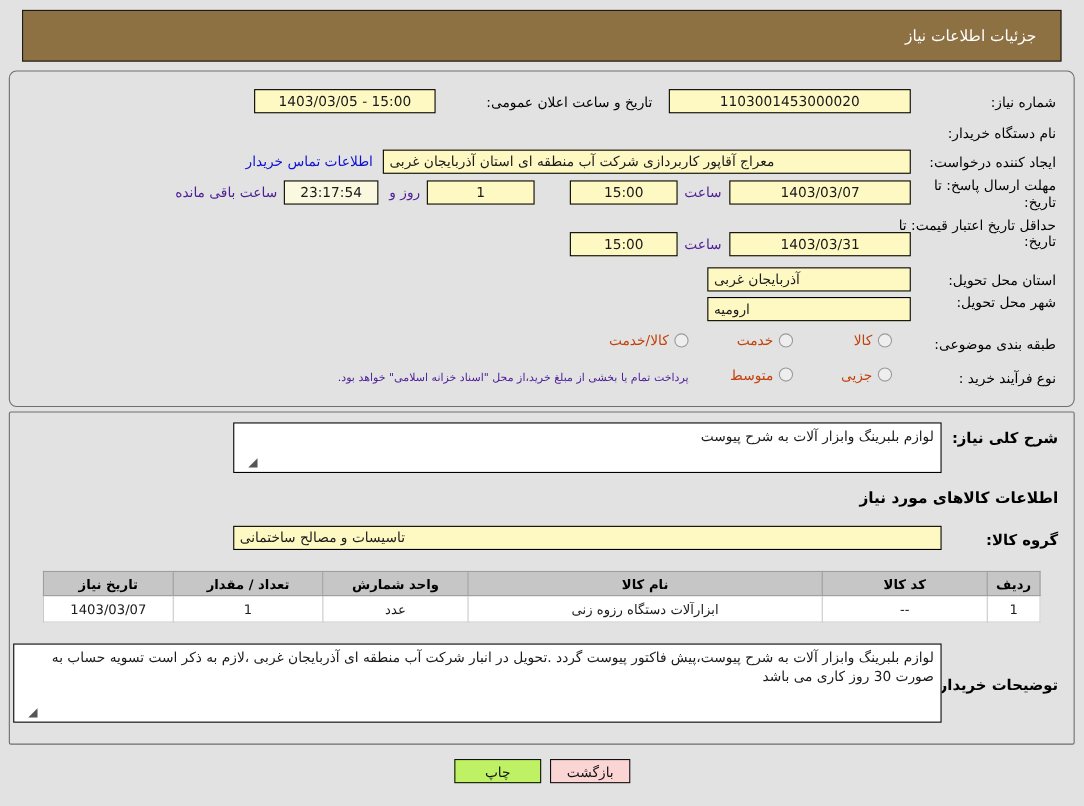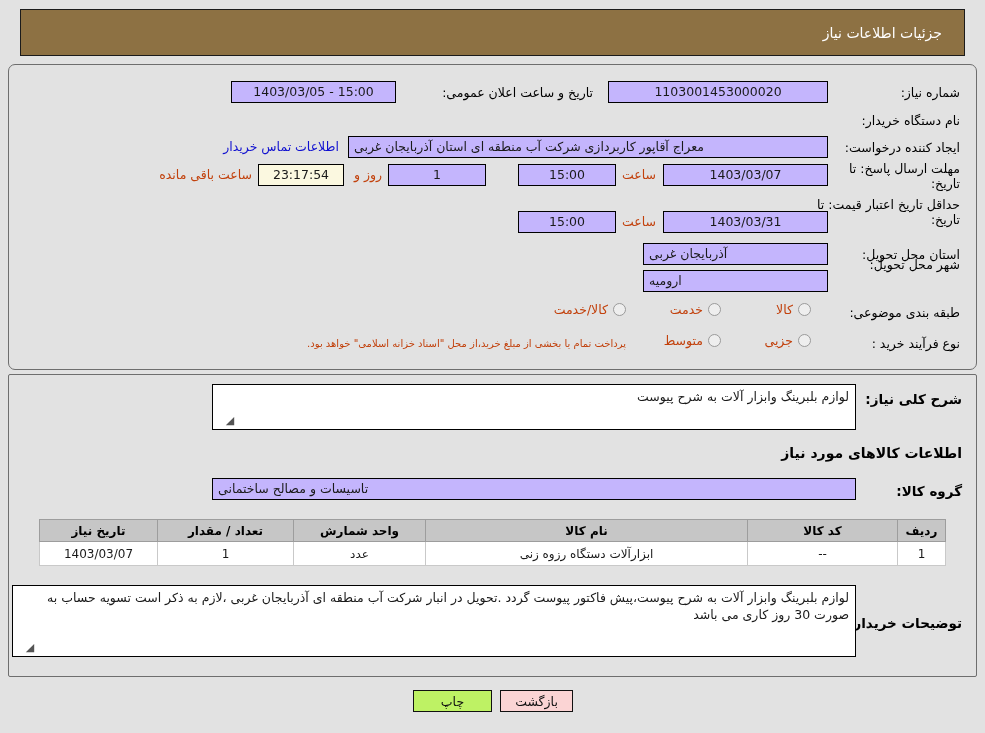--- a/index.html
+++ b/index.html
@@ -58,32 +58,32 @@
   }
   #panel-top    { top: 64px;  height: 306px; border-radius: 7px; }
   #panel-bottom { top: 374px; height: 303px; border-radius: 2px; }
 
   
   .lbl {
     position: absolute; font-size: 12.5px; color: #000;
     line-height: 15px; text-align: right;
   }
   .fld {
-    position: absolute; background: #c4b5fd;
+    position: absolute; background: #fef9c3;
     border: 1px solid #000; height: 22px;
     font-size: 12.5px; color: #1a1a1a;
     display: flex; align-items: center;
     padding: 0 5px; line-height: 20px;
     overflow: hidden; white-space: nowrap;
   }
   .fld.center { justify-content: center; }
   .fld.right  { justify-content: flex-end; }
   .fld.timer  { background: #fbf8e0; justify-content: center; }
   .plain {
-    position: absolute; font-size: 12.5px; color: #c2410c;
+    position: absolute; font-size: 12.5px; color: #4c1d95;
     line-height: 22px; white-space: nowrap;
   }
   .link {
     position: absolute; font-size: 12.5px; color: #1010d0;
     line-height: 22px; white-space: nowrap; cursor: pointer;
   }
 
   
   .radio-wrap { position: absolute; display: flex; align-items: center; gap: 5px; }
   .radio {
@@ -176,21 +176,21 @@
     <div class="plain" style="right:724px; top:99px;">ساعت باقی مانده</div>
 
     <div class="lbl" style="right:16px; top:132px; width:160px;">حداقل تاریخ اعتبار قیمت: تا تاریخ:</div>
     <div class="fld center" style="right:148px; top:146px; width:165px;">1403/03/31</div>
     <div class="plain" style="right:320px; top:146px;">ساعت</div>
     <div class="fld center" style="right:360px; top:146px; width:98px;">15:00</div>
 
     <div class="lbl" style="right:16px; top:182px; width:130px;">استان محل تحویل:</div>
     <div class="fld right" style="right:148px; top:178px; width:185px;">آذربایجان غربی</div>
 
-    <div class="lbl" style="right:16px; top:192px; width:130px;">شهر محل تحویل:</div>
+    <div class="lbl" style="right:16px; top:202px; width:130px;">شهر محل تحویل:</div>
     <div class="fld right" style="right:148px; top:205px; width:185px;">ارومیه</div>
 
     <div class="lbl" style="right:16px; top:240px; width:140px;">طبقه بندی موضوعی:</div>
     <div class="radio-wrap" style="right:165px; top:237px;">
       <span class="radio"></span>
       <span class="radio-label">کالا</span>
     </div>
     <div class="radio-wrap" style="right:255px; top:237px;">
       <span class="radio"></span>
       <span class="radio-label">خدمت</span>

